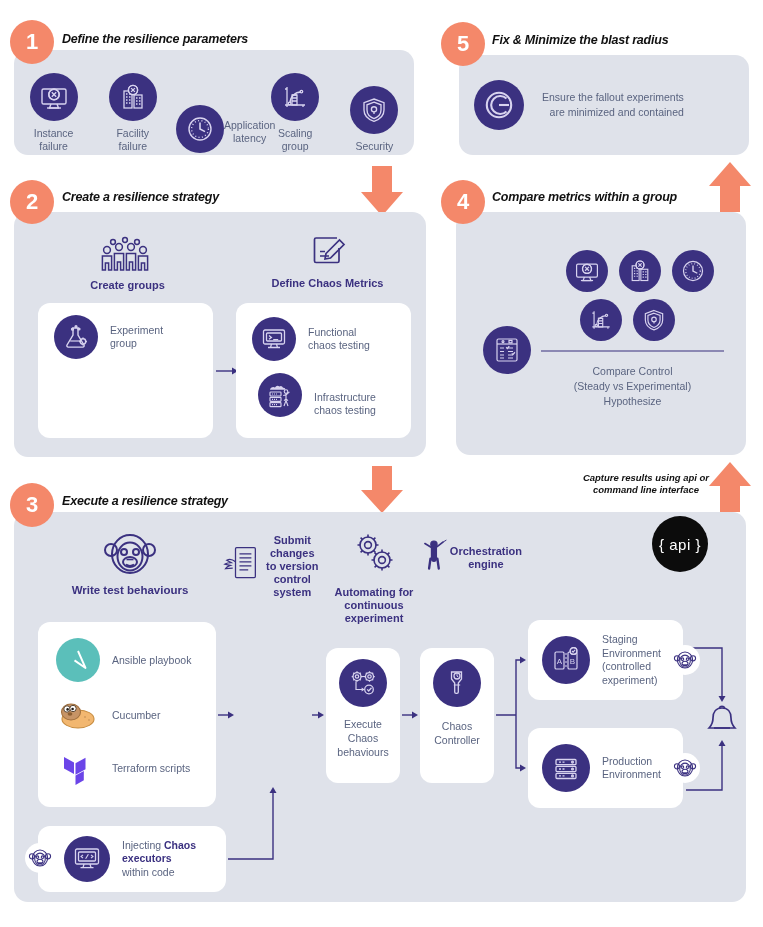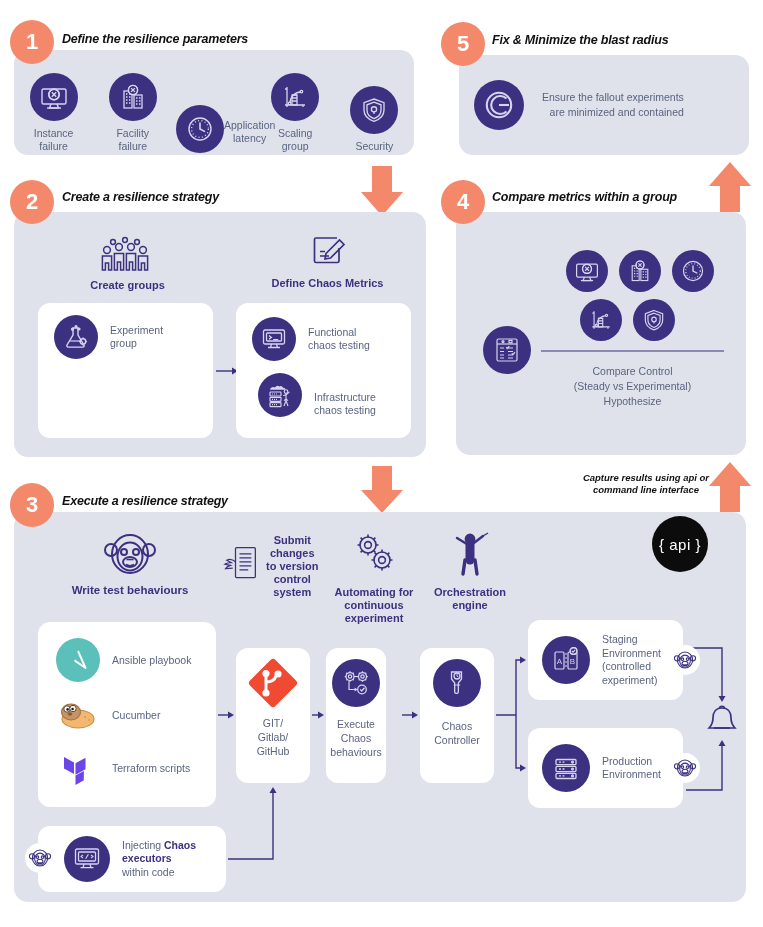--- a/index.html
+++ b/index.html
@@ -523,57 +523,36 @@
         <circle cx="31" cy="30" r="3.4"></circle>
       <path d="M31 19.5 v3 M31 37.5 v3 M20.5 30 h3 M38.5 30 h3 M23.6 22.6 l2.1 2.1 M36.3 35.3 l2.1 2.1 M38.4 22.6 l-2.1 2.1 M25.7 35.3 l-2.1 2.1"></path>
     </svg>
     <div class="hdr" style="margin-top:4px;">
       <div>Automating for</div>
       <div>continuous</div>
       <div>experiment</div>
     </div>
   </div>
 
-  <div style="position:absolute; left:418px; top:530px; width:104px; display:flex; flex-direction:column; align-items:center;">
+  <div style="position:absolute; left:418px; top:530px; width:104px; display:flex; flex-direction:row; align-items:center;">
     <svg width="46" height="52" viewBox="0 0 46 52" fill="none" stroke="#3b3180" stroke-width="1.6">
       <circle cx="23" cy="9" r="4.6" fill="#3b3180"></circle>
       <path d="M23 14 v16" stroke-width="9" stroke-linecap="round"></path>
       <path d="M23 16 L10 8 M23 16 L36 6" stroke-width="2.4" stroke-linecap="round"></path>
       <path d="M18 30 l-2 14 M28 30 l2 14" stroke-width="3.4" stroke-linecap="round"></path>
       <path d="M36 6 l5 -3" stroke-width="1.4"></path>
     </svg>
     <div class="hdr" style="margin-top:4px;">
       <div>Orchestration</div>
       <div>engine</div>
     </div>
   </div>
 
-  <div class="card" style="left:236px; top:648px; width:74px; height:135px; display:flex; flex-direction:column; align-items:center; padding-top:9px;">
-    <div style="width:52px;height:52px;display:flex;align-items:center;justify-content:center;">
-      <svg width="50" height="50" viewBox="0 0 50 50">
-        <g transform="rotate(45 25 25)">
-          <rect x="7" y="7" width="36" height="36" rx="3.5" fill="#f04a32"></rect>
-        </g>
-        <g stroke="#ffffff" stroke-width="3" fill="none">
-          <path d="M18 33 V17"></path>
-          <path d="M18 24 q8 0 10 -6"></path>
-        </g>
-        <circle cx="18" cy="35" r="3.6" fill="#ffffff"></circle>
-        <circle cx="18" cy="15.5" r="3.6" fill="#ffffff"></circle>
-        <circle cx="30" cy="16" r="3.6" fill="#ffffff"></circle>
-      </svg>
-    </div>
-    <div class="lbl lbl-c" style="margin-top:7px;line-height:14px;">
-      <div>GIT/</div>
-      <div>Gitlab/</div>
-      <div>GitHub</div>
-    </div>
-  </div>
-
-  <div class="card" style="left:326px; top:648px; width:60px; height:135px; display:flex; flex-direction:column; align-items:center; padding-top:11px;">
+
+  <div class="card" style="left:326px; top:648px; width:74px; height:135px; display:flex; flex-direction:column; align-items:center; padding-top:11px;">
     <div class="circ" style="width:48px;height:48px;">
       <svg width="30" height="30" viewBox="0 0 30 30" fill="none" stroke="#d8d3ef" stroke-width="1.25">
         <circle cx="9" cy="8.5" r="4"></circle>
           <circle cx="9" cy="8.5" r="1.7"></circle>
         <path d="M9 3.2 v1.4 M9 12.4 v1.4 M3.7 8.5 h1.4 M12.9 8.5 h1.4 M5.3 4.8 l1 1 M11.7 11.2 l1 1 M12.7 4.8 l-1 1 M6.3 11.2 l-1 1"></path>
         <circle cx="21.5" cy="8.5" r="4"></circle>
           <circle cx="21.5" cy="8.5" r="1.7"></circle>
         <path d="M21.5 3.2 v1.4 M21.5 12.4 v1.4 M16.2 8.5 h1.4 M25.4 8.5 h1.4 M17.8 4.8 l1 1 M24.2 11.2 l1 1 M25.2 4.8 l-1 1 M18.8 11.2 l-1 1"></path>
         <path d="M13.8 8.5 h3.4" stroke-width="1.1"></path>
         <circle cx="21" cy="21.5" r="4.3"></circle>

